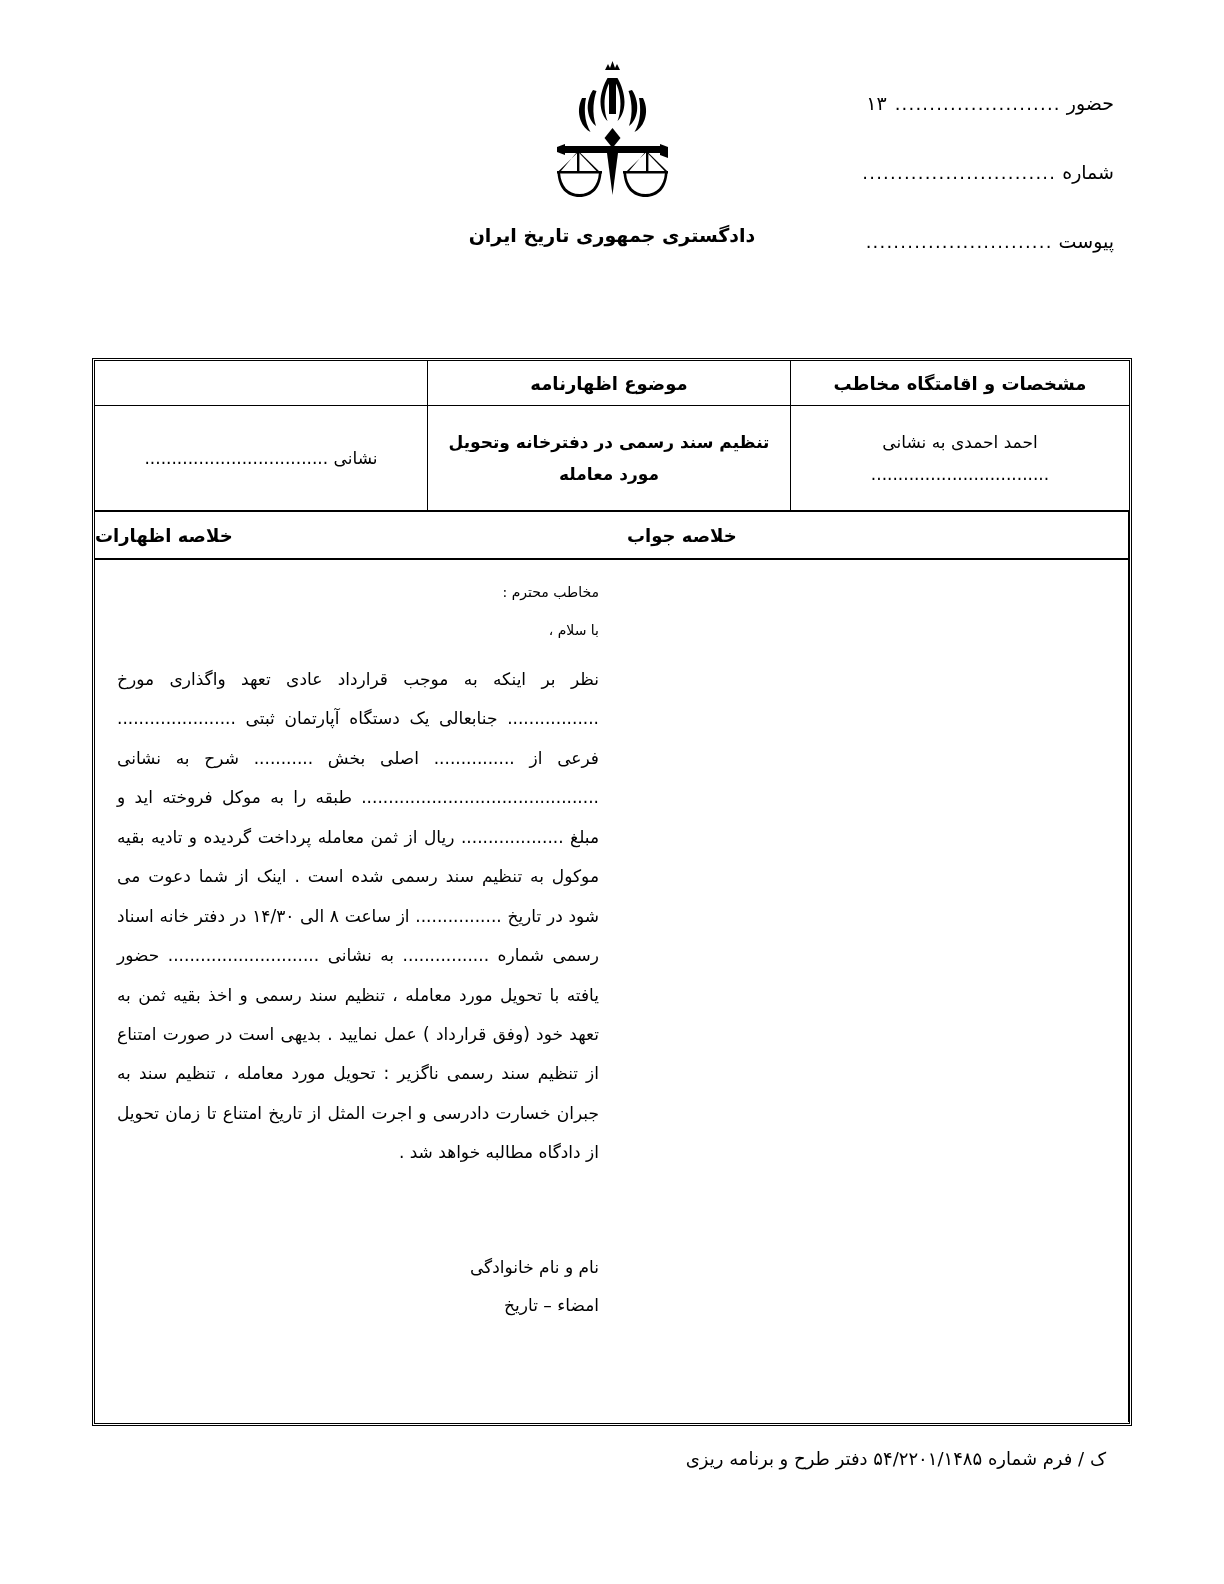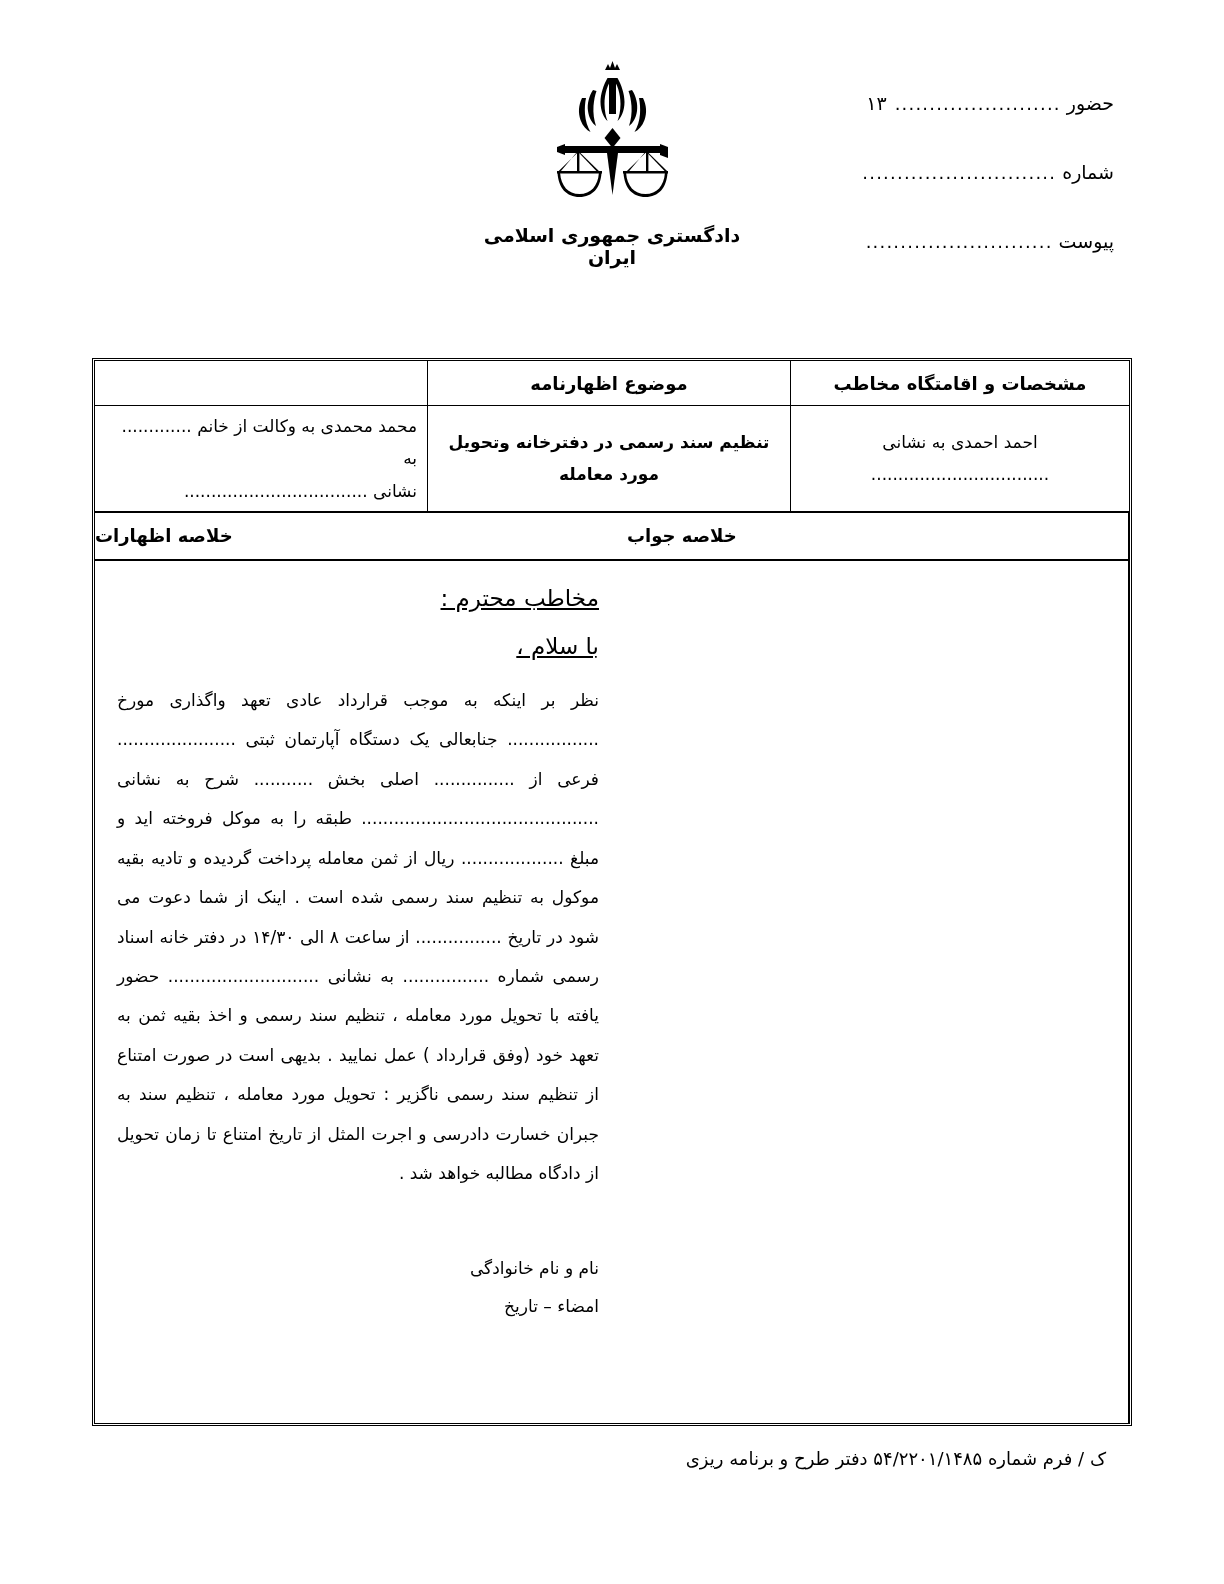--- a/index.html
+++ b/index.html
@@ -164,21 +164,21 @@
     width: 532px;
     padding: 24px 28px 10px 22px;
     display: flex;
     flex-direction: column;
   }
   .sb-col.left {
     width: 502px;
     border-right: 1.5px solid #000;
   }
 
-  .salut { font-size: 23px; margin-bottom: 22px; text-decoration: underline; }
+  .salut { font-size: 14px; margin-bottom: 22px; }
   .body-par {
     font-size: 17px;
     line-height: 2.32;
     text-align: justify;
     text-align-last: right;
     margin: 0;
   }
   .sig-block {
     margin-top: auto;
     padding-bottom: 88px;
@@ -248,21 +248,21 @@
           <path d="M52.5 131 c1 15 9 24 22 24 c13 0 21 -9 22 -24 h-2.6 c-1 13 -8 21 -19.4 21 c-11.4 0 -18.4 -8 -19.4 -21 z"></path>
           <path d="M73.2 110 l1.2 0 l20.5 20 l-1.6 1.1 z"></path>
           <path d="M73.2 110 l1.2 0 l-20.5 20 l1.6 1.1 z" transform="translate(-1.2,0)"></path>
 
           <path d="M118 129 h45 v2.6 h-45 z"></path>
           <path d="M118.5 131 c1 15 9 24 22 24 c13 0 21 -9 22 -24 h-2.6 c-1 13 -8 21 -19.4 21 c-11.4 0 -18.4 -8 -19.4 -21 z"></path>
           <path d="M141.4 110 l1.2 0 l20.5 20 l-1.6 1.1 z"></path>
           <path d="M141.4 110 l1.2 0 l-20.5 20 l1.6 1.1 z" transform="translate(-1.2,0)"></path>
         </g>
       </svg>
-      <div class="emblem-caption">دادگستری جمهوری اسلامی ایران</div>
+      <div class="emblem-caption">دادگستری جمهوری تاریخ ایران</div>
     </div>
   </div>
 
 
   <div class="main-table">
 
     <div class="row-head">
       <div class="col c-left">
         <span class="th-text">مشخصات و اقامتگاه مخاطب</span>
       </div>
@@ -273,21 +273,20 @@
 
     <div class="row-body">
       <div class="col c-left">
         <div class="cell-text">احمد احمدی به نشانی  .................................</div>
       </div>
       <div class="col c-mid">
         <div class="cell-text bold">تنظیم سند رسمی در دفترخانه وتحویل مورد معامله</div>
       </div>
       <div class="col c-right">
         <div>
-          <div class="cell-text ta-right">محمد محمدی به وکالت از خانم ............. به</div>
           <div class="cell-text ta-right">نشانی ..................................</div>
         </div>
       </div>
     </div>
 
     <div class="summary-head">
       <div class="sum-col left">
         <span class="th-text">خلاصه جواب</span>
       </div>
       <div class="sum-col right">

